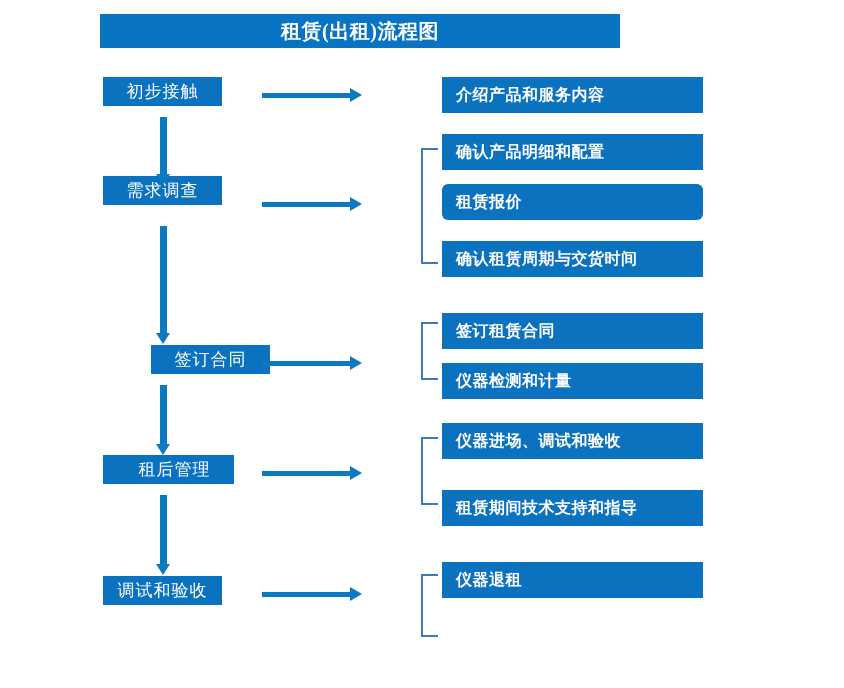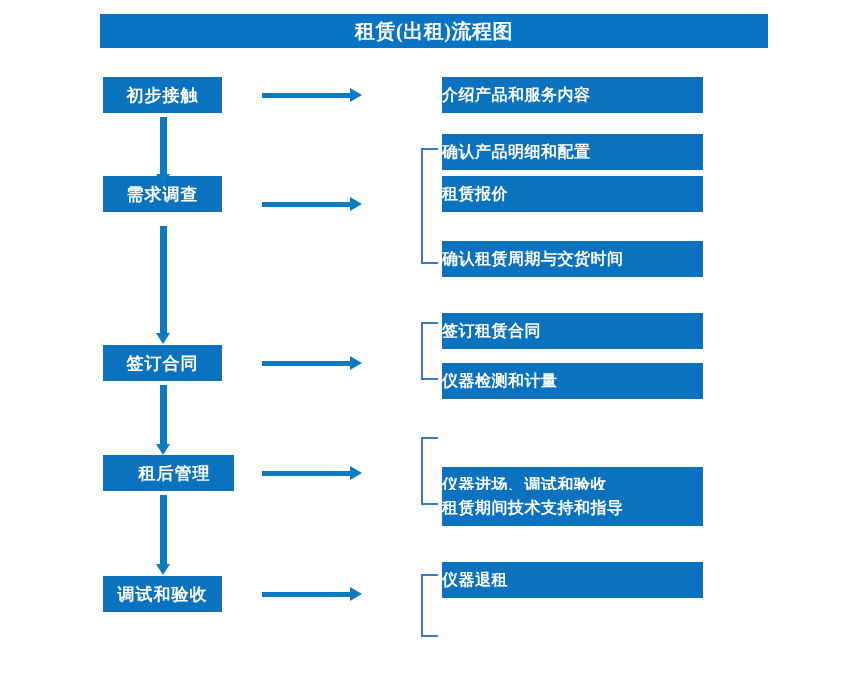--- a/index.html
+++ b/index.html
@@ -16,56 +16,57 @@
   }
   #canvas {
     position: relative;
     width: 844px;
     height: 688px;
   }
   .title-bar {
     position: absolute;
     left: 100px;
     top: 14px;
-    width: 668px;
+    width: 520px;
     height: 34px;
     background: #0a74c4;
     color: #ffffff;
     font-size: 20px;
     font-weight: bold;
     display: flex;
     align-items: center;
     justify-content: center;
     letter-spacing: 0.5px;
   }
   .stage-box {
     position: absolute;
     left: 103px;
     width: 119px;
-    height: 36px;
+    height: 29px;
     background: #0b72c0;
     color: #ffffff;
     font-size: 17px;
-    font-weight: bold;
+    font-weight: normal;
     display: flex;
     align-items: center;
     justify-content: center;
     letter-spacing: 1px;
   }
   .detail-box {
     position: absolute;
     left: 442px;
     width: 261px;
     height: 36px;
     background: #0b72c0;
     color: #ffffff;
     font-size: 16px;
     font-weight: bold;
     display: flex;
     align-items: center;
+    padding-left: 14px;
     box-sizing: border-box;
     letter-spacing: 0.5px;
   }
   
   .v-arrow {
     position: absolute;
     left: 156px;
     width: 14px;
   }
   .v-arrow .shaft {
@@ -122,21 +123,21 @@
 </style>
 </head>
 <body>
 
 <div id="canvas">
 
   <div class="title-bar">租赁(出租)流程图</div>
 
   <div class="stage-box" style="top: 77px;">初步接触</div>
   <div class="stage-box" style="top: 176px;">需求调查</div>
-  <div class="stage-box" style="top: 345px;">签订合同</div>
+  <div class="stage-box" style="top: 345px; margin-left: 48px;">签订合同</div>
   <div class="stage-box" style="top: 455px; padding-left: 12px;">租后管理</div>
   <div class="stage-box" style="top: 576px;">调试和验收</div>
 
   <div class="v-arrow" style="top: 117px; height: 68px;">
     <div class="shaft" style="height: 57px;"></div>
     <div class="head" style="top: 57px;"></div>
   </div>
   <div class="v-arrow" style="top: 226px; height: 118px;">
     <div class="shaft" style="height: 107px;"></div>
     <div class="head" style="top: 107px;"></div>
@@ -171,21 +172,21 @@
     <div class="head"></div>
   </div>
 
   <div class="bracket" style="top: 148px; height: 116px;"></div>
   <div class="bracket" style="top: 322px; height: 58px;"></div>
   <div class="bracket" style="top: 437px; height: 68px;"></div>
   <div class="bracket" style="top: 574px; height: 63px;"></div>
 
   <div class="detail-box" style="top: 77px;">介绍产品和服务内容</div>
   <div class="detail-box" style="top: 134px;">确认产品明细和配置</div>
-  <div class="detail-box" style="top: 176px;">租赁报价</div>
+  <div class="detail-box" style="top: 184px; border-radius: 6px;">租赁报价</div>
   <div class="detail-box" style="top: 241px;">确认租赁周期与交货时间</div>
   <div class="detail-box" style="top: 313px; text-align: center;">签订租赁合同</div>
   <div class="detail-box" style="top: 363px;">仪器检测和计量</div>
-  <div class="detail-box" style="top: 423px; margin-top: 44px;">仪器进场、调试和验收</div>
+  <div class="detail-box" style="top: 423px;">仪器进场、调试和验收</div>
   <div class="detail-box" style="top: 490px;">租赁期间技术支持和指导</div>
   <div class="detail-box" style="top: 562px;">仪器退租</div>
 
 </div>
 
 </body></html>

